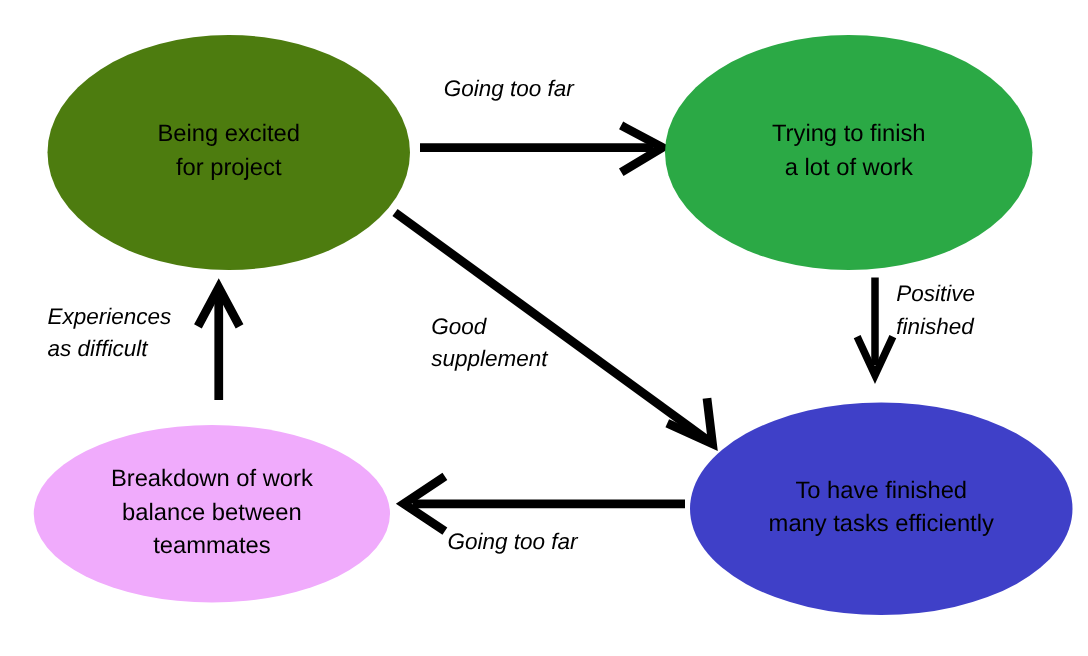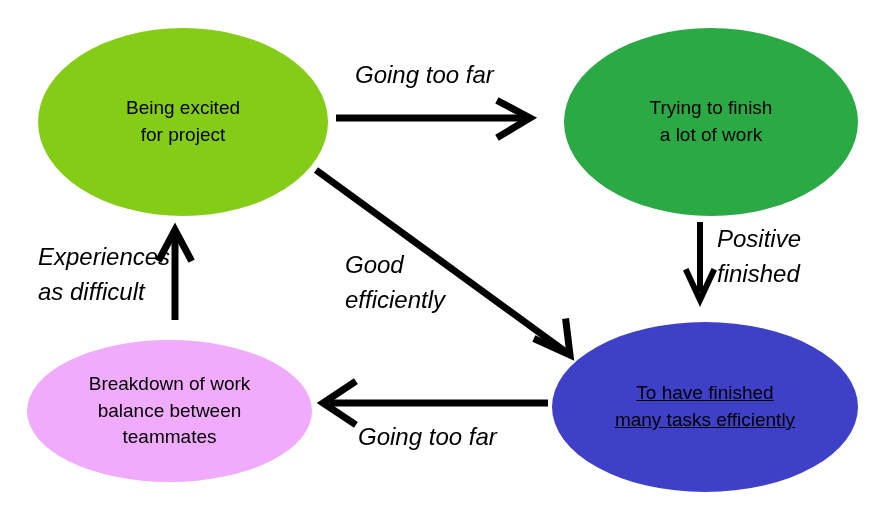--- a/index.html
+++ b/index.html
@@ -36,28 +36,28 @@
     font-size: 19px;
     line-height: 1.42;
     font-family: "Liberation Sans", sans-serif;
     white-space: pre-line;
     padding: 0 8px;
   }
   .edge-label {
     position: absolute;
     color: #000000;
     font-style: italic;
-    font-size: 24px;
+    font-size: 18px;
     line-height: 1.45;
     font-family: "Liberation Sans", sans-serif;
     white-space: pre-line;
   }
   
   #node-excited  { left: 38px;  top: 28px;  width: 290px; height: 188px; background: #ED2024; }
-  #node-trying   { left: 564px; top: 28px;  width: 294px; height: 188px; background: #2BA945; }
+  #node-trying   { left: 532px; top: 28px;  width: 294px; height: 188px; background: #2BA945; }
   #node-finished { left: 552px; top: 322px; width: 306px; height: 170px; background: #3F40C8; }
   #node-breakdown{ left: 27px;  top: 340px; width: 285px; height: 142px; background: #FCE800; }
   
   #label-going-too-far-top   { left: 355px; top: 58px;  }
   #label-positive-opposite   { left: 717px; top: 222px; }
   #label-good-supplement     { left: 345px; top: 248px; }
   #label-experiences         { left: 38px;  top: 240px; }
   #label-going-too-far-bottom{ left: 358px; top: 420px; }
 </style>
 </head>
@@ -86,47 +86,47 @@
       <line x1="548" y1="403" x2="330" y2="403" stroke="#000000" stroke-width="7"></line>
       <polyline points="353,383 323,403 353,423" fill="none" stroke="#000000" stroke-width="7" stroke-linecap="square" stroke-linejoin="miter"></polyline>
     </g>
 
     <g>
       <line x1="175" y1="320" x2="175" y2="237" stroke="#000000" stroke-width="7"></line>
       <polyline points="160,258 175,230 190,258" fill="none" stroke="#000000" stroke-width="7" stroke-linecap="square" stroke-linejoin="miter"></polyline>
     </g>
   </svg>
 
-  <div class="node" id="node-excited" style="background: #84cc16;">
+  <div class="node" id="node-excited" style="background: #4d7c0f;">
     <span class="node-label">Being excited
 for project</span>
   </div>
 
   <div class="node" id="node-trying" style="background: rgb(43, 169, 69);">
     <span class="node-label">Trying to finish
 a lot of work</span>
   </div>
 
-  <div class="node" id="node-finished" style="background: rgb(63, 64, 200); text-decoration: underline;">
+  <div class="node" id="node-finished" style="background: rgb(63, 64, 200);">
     <span class="node-label">To have finished
 many tasks efficiently</span>
   </div>
 
   <div class="node" id="node-breakdown" style="background: #f0abfc;">
     <span class="node-label">Breakdown of work
 balance between
 teammates</span>
   </div>
 
   <div class="edge-label" id="label-going-too-far-top">Going too far</div>
 
   <div class="edge-label" id="label-positive-opposite">Positive
 finished</div>
 
   <div class="edge-label" id="label-good-supplement">Good
-efficiently</div>
+supplement</div>
 
   <div class="edge-label" id="label-going-too-far-bottom">Going too far</div>
 
   <div class="edge-label" id="label-experiences">Experiences
 as difficult</div>
 
 </div>
 
 </body></html>

